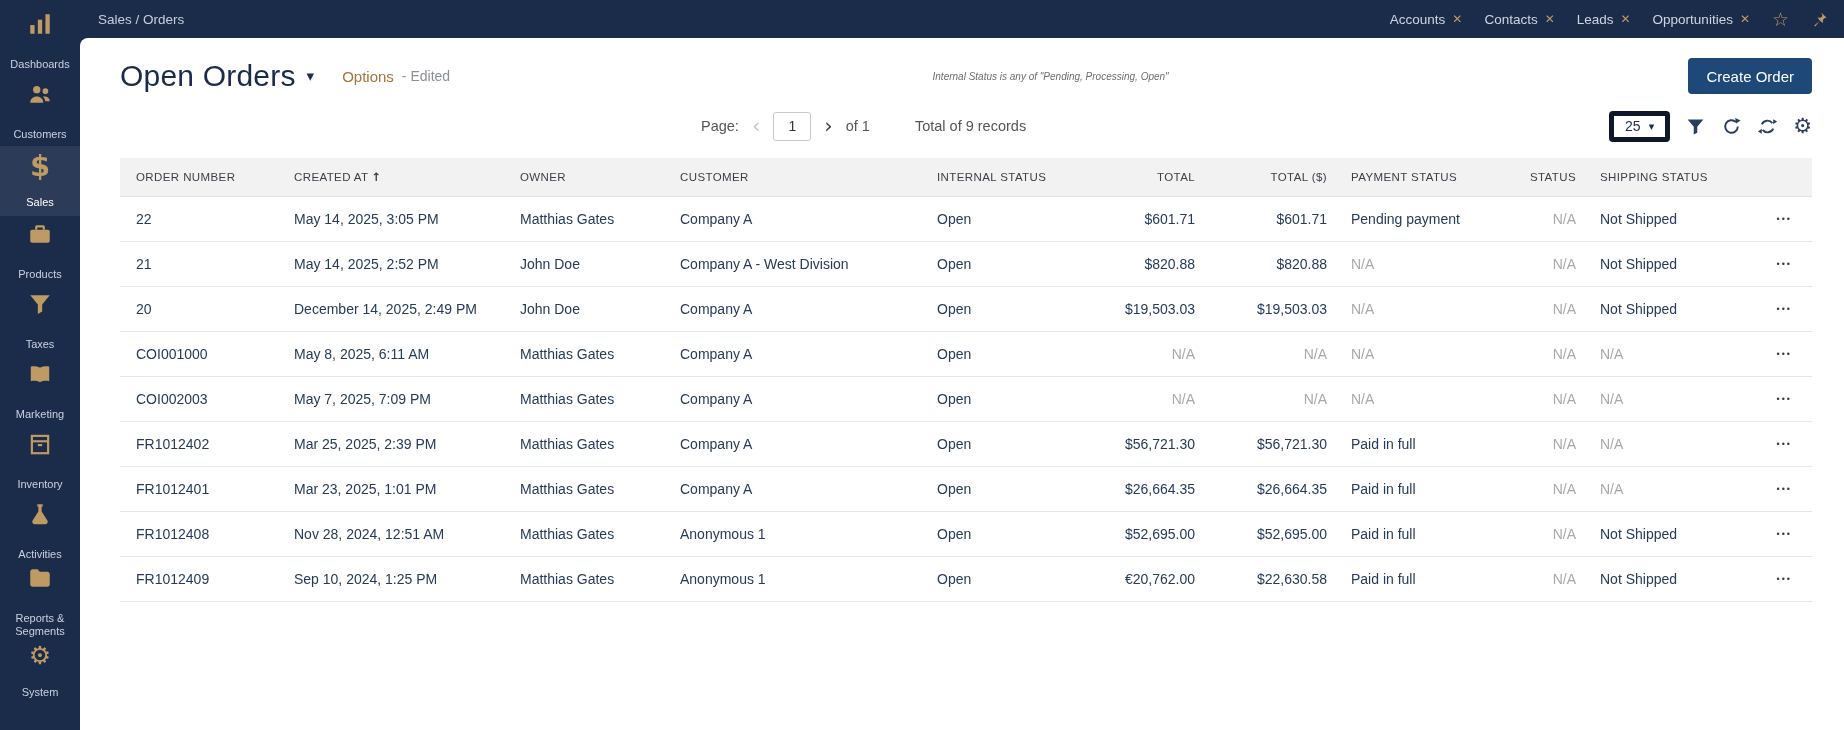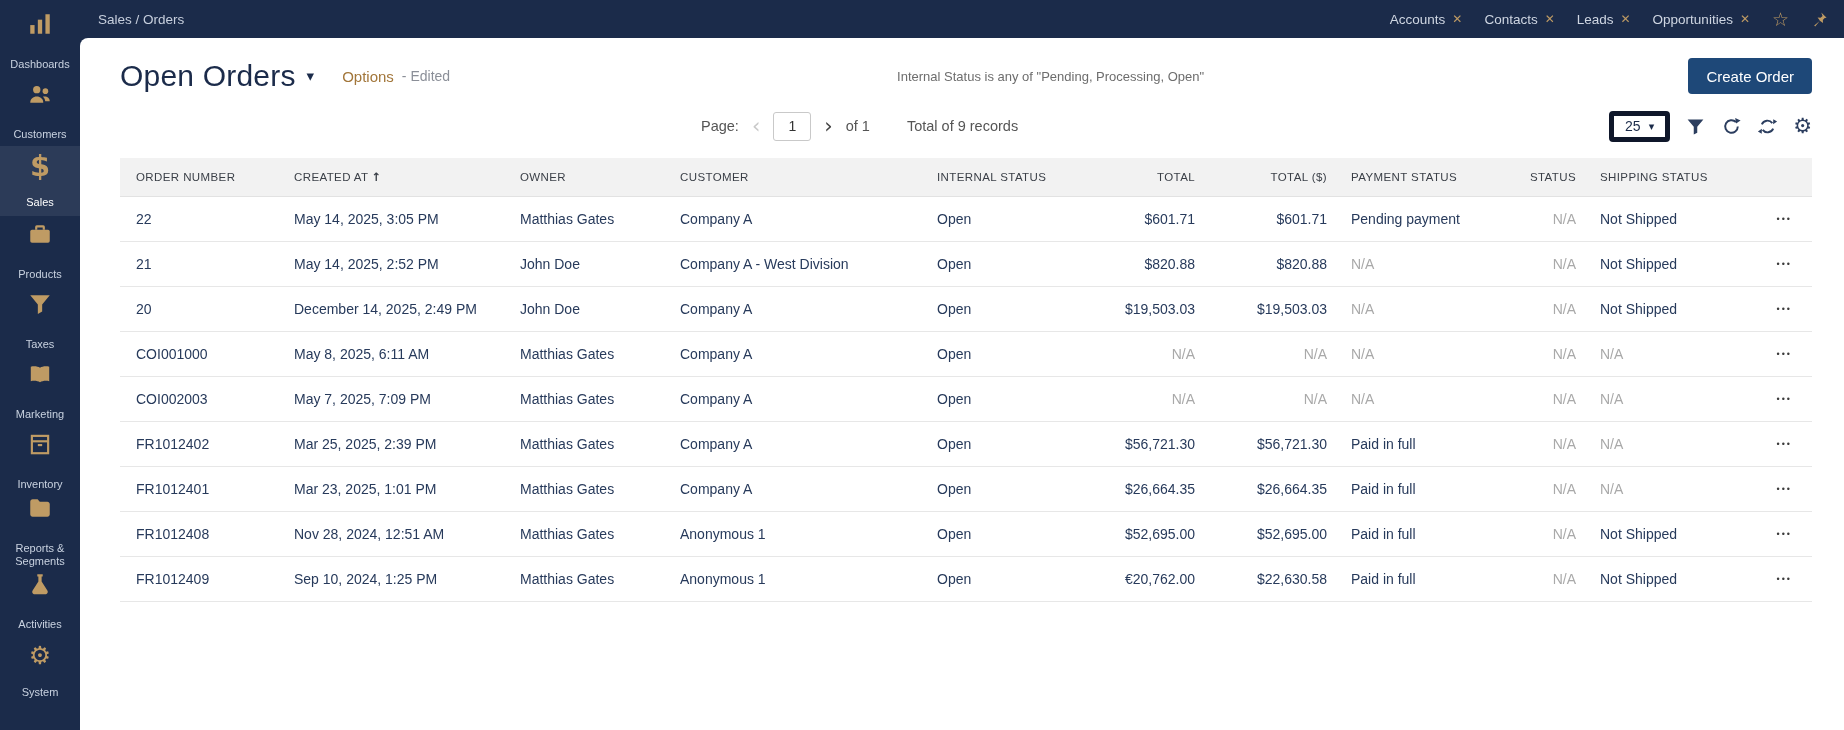--- a/index.html
+++ b/index.html
@@ -30,33 +30,33 @@
 
   
   .main { position:absolute; left:80px; top:38px; right:0; bottom:0; background:#ffffff;
           border-top-left-radius:8px; padding:16px 32px 0 40px; overflow:hidden; }
 
   .header-row { position:relative; height:44px; display:flex; align-items:center; }
   .page-title { color:#1b2b4a; font-size:30px; font-weight:normal; letter-spacing:.2px; }
   .title-caret { color:#1b2b4a; font-size:15px; margin-left:11px; cursor:pointer; }
   .options-link { color:#a2763a; font-size:15px; margin-left:28px; cursor:pointer; }
   .edited { color:#8b8f98; font-size:14px; margin-left:8px; }
-  .filter-summary { position:absolute; left:55%; transform:translateX(-50%); color:#6d6d6d; font-size:13px; white-space:nowrap; }
+  .filter-summary { position:absolute; left:55%; transform:translateX(-50%); color:#6d6d6d; font-size:10px; white-space:nowrap;font-style:italic; }
   .create-btn { margin-left:auto; background:#1e4878; color:#ffffff; border:none; border-radius:4px;
                 height:36px; padding:0 18px; font-size:15px; font-family:inherit; cursor:pointer; }
 
   .toolbar-row { position:relative; height:36px; margin-top:10px; }
   .pager { position:absolute; left:581px; top:0; height:36px; display:flex; align-items:center; gap:13px;
            color:#555; font-size:14.5px; }
   .chev { font-size:21px; line-height:1; cursor:default; }
   .chev.prev { color:#c9c9c9; }
   .chev.next { color:#454545; cursor:pointer; }
   .page-input { width:38px; height:29px; border:1px solid #c9c9c9; border-radius:3px; text-align:center;
                 font-size:14px; color:#333; font-family:inherit; }
-  .total-label { margin-left:24px; }
+  .total-label { margin-left:32px; }
   .grid-tools { position:absolute; right:0; top:0; height:36px; display:flex; align-items:center; gap:15px; }
   .pagesize-btn { display:flex; align-items:center; gap:8px; border:5px solid #0f172a; border-radius:4px;
                   background:#fff; height:31px; padding:0 11px; font-size:14px; color:#1b2b4a;
                   font-family:inherit; cursor:pointer; }
   .tool-icon { color:#2c3e5f; cursor:pointer; display:flex; align-items:center; }
   .tool-icon svg { width:21px; height:21px; }
   .gear-tool { font-size:21px; line-height:1; color:#2c3e5f; }
 
   
   .grid-wrap { margin-top:14px; }
@@ -135,32 +135,32 @@
           <rect x="4.5" y="4.5" width="15" height="16"></rect>
           <line x1="4.5" y1="9.5" x2="19.5" y2="9.5"></line>
           <line x1="10" y1="13" x2="14" y2="13"></line>
         </svg>
     </span>
     <span class="label">Inventory</span>
   </div>
   <div class="side-item">
     <span>
       <svg viewBox="0 0 24 24" class="gold">
+          <path d="M9.5 3h5v2h-1v4.6l5.3 8.4c1 1.6-.1 3.5-2 3.5H7.2c-1.9 0-3-1.9-2-3.5l5.3-8.4V5h-1z"></path>
+        </svg>
+    </span>
+    <span class="label">Activities</span>
+  </div>
+  <div class="side-item">
+    <span>
+      <svg viewBox="0 0 24 24" class="gold">
           <path d="M3 6.2C3 5 4 4 5.2 4h4.6l2 2.2h7C20 6.2 21 7.2 21 8.4v9.4c0 1.2-1 2.2-2.2 2.2H5.2C4 20 3 19 3 17.8z"></path>
         </svg>
     </span>
     <span class="label">Reports &amp; Segments</span>
-  </div>
-  <div class="side-item">
-    <span>
-      <svg viewBox="0 0 24 24" class="gold">
-          <path d="M9.5 3h5v2h-1v4.6l5.3 8.4c1 1.6-.1 3.5-2 3.5H7.2c-1.9 0-3-1.9-2-3.5l5.3-8.4V5h-1z"></path>
-        </svg>
-    </span>
-    <span class="label">Activities</span>
   </div>
   <div class="side-item">
     <span class="gear-glyph glyph">⚙</span>
     <span class="label">System</span>
   </div>
 </nav>
 
 <header class="topbar">
   <span class="breadcrumb">Sales / Orders</span>
   <div class="topbar-right">

